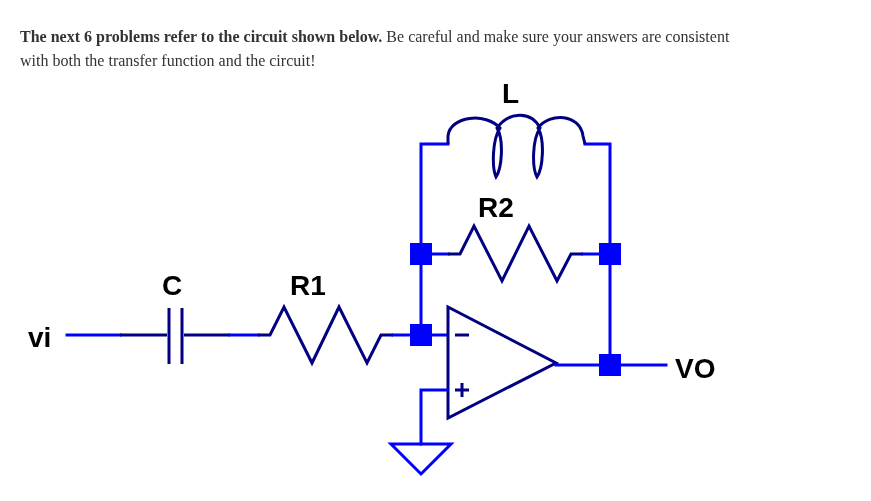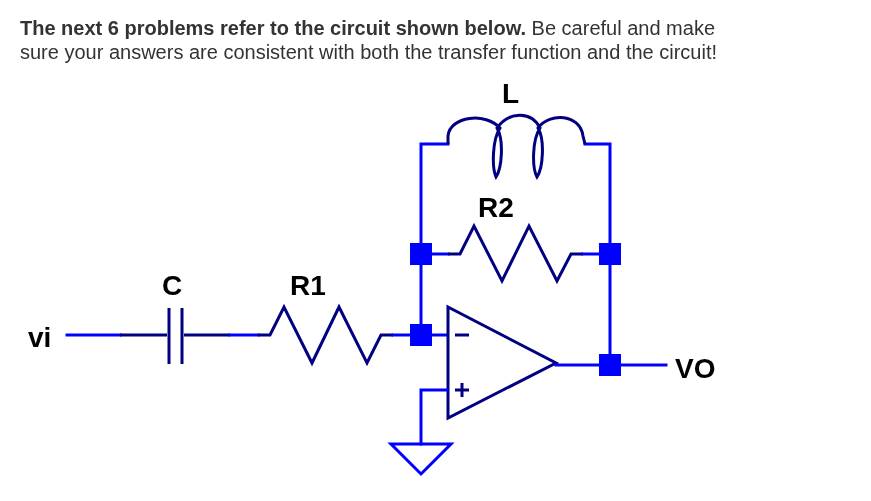--- a/index.html
+++ b/index.html
@@ -1,19 +1,19 @@
 <!DOCTYPE html>
 <html><head>
 <meta charset="utf-8">
 <style>
   html, body { margin: 0; padding: 0; background: #ffffff; }
   body { width: 871px; height: 501px; position: relative; overflow: hidden; }
   .intro {
-    position: absolute; left: 20px; top: 16px; width: 720px;
-    font-family: Liberation Sans, sans-serif; font-size: 20px; line-height: 24px;
+    position: absolute; left: 20px; top: 25px; width: 720px;
+    font-family: Liberation Serif, serif; font-size: 16px; line-height: 24px;
     color: #333333;
   }
   .intro b { font-weight: bold; }
   svg { position: absolute; left: 0; top: 0; }
   .wire { stroke: #0000ff; stroke-width: 3; fill: none; stroke-linecap: square; }
   .comp { stroke: #000080; stroke-width: 3; fill: none; stroke-linejoin: miter; }
   .node { fill: #0000ff; }
   .lbl { font-family: "Liberation Sans", sans-serif; font-weight: bold; font-size: 28px; fill: #000000; }
 </style>
 </head>

